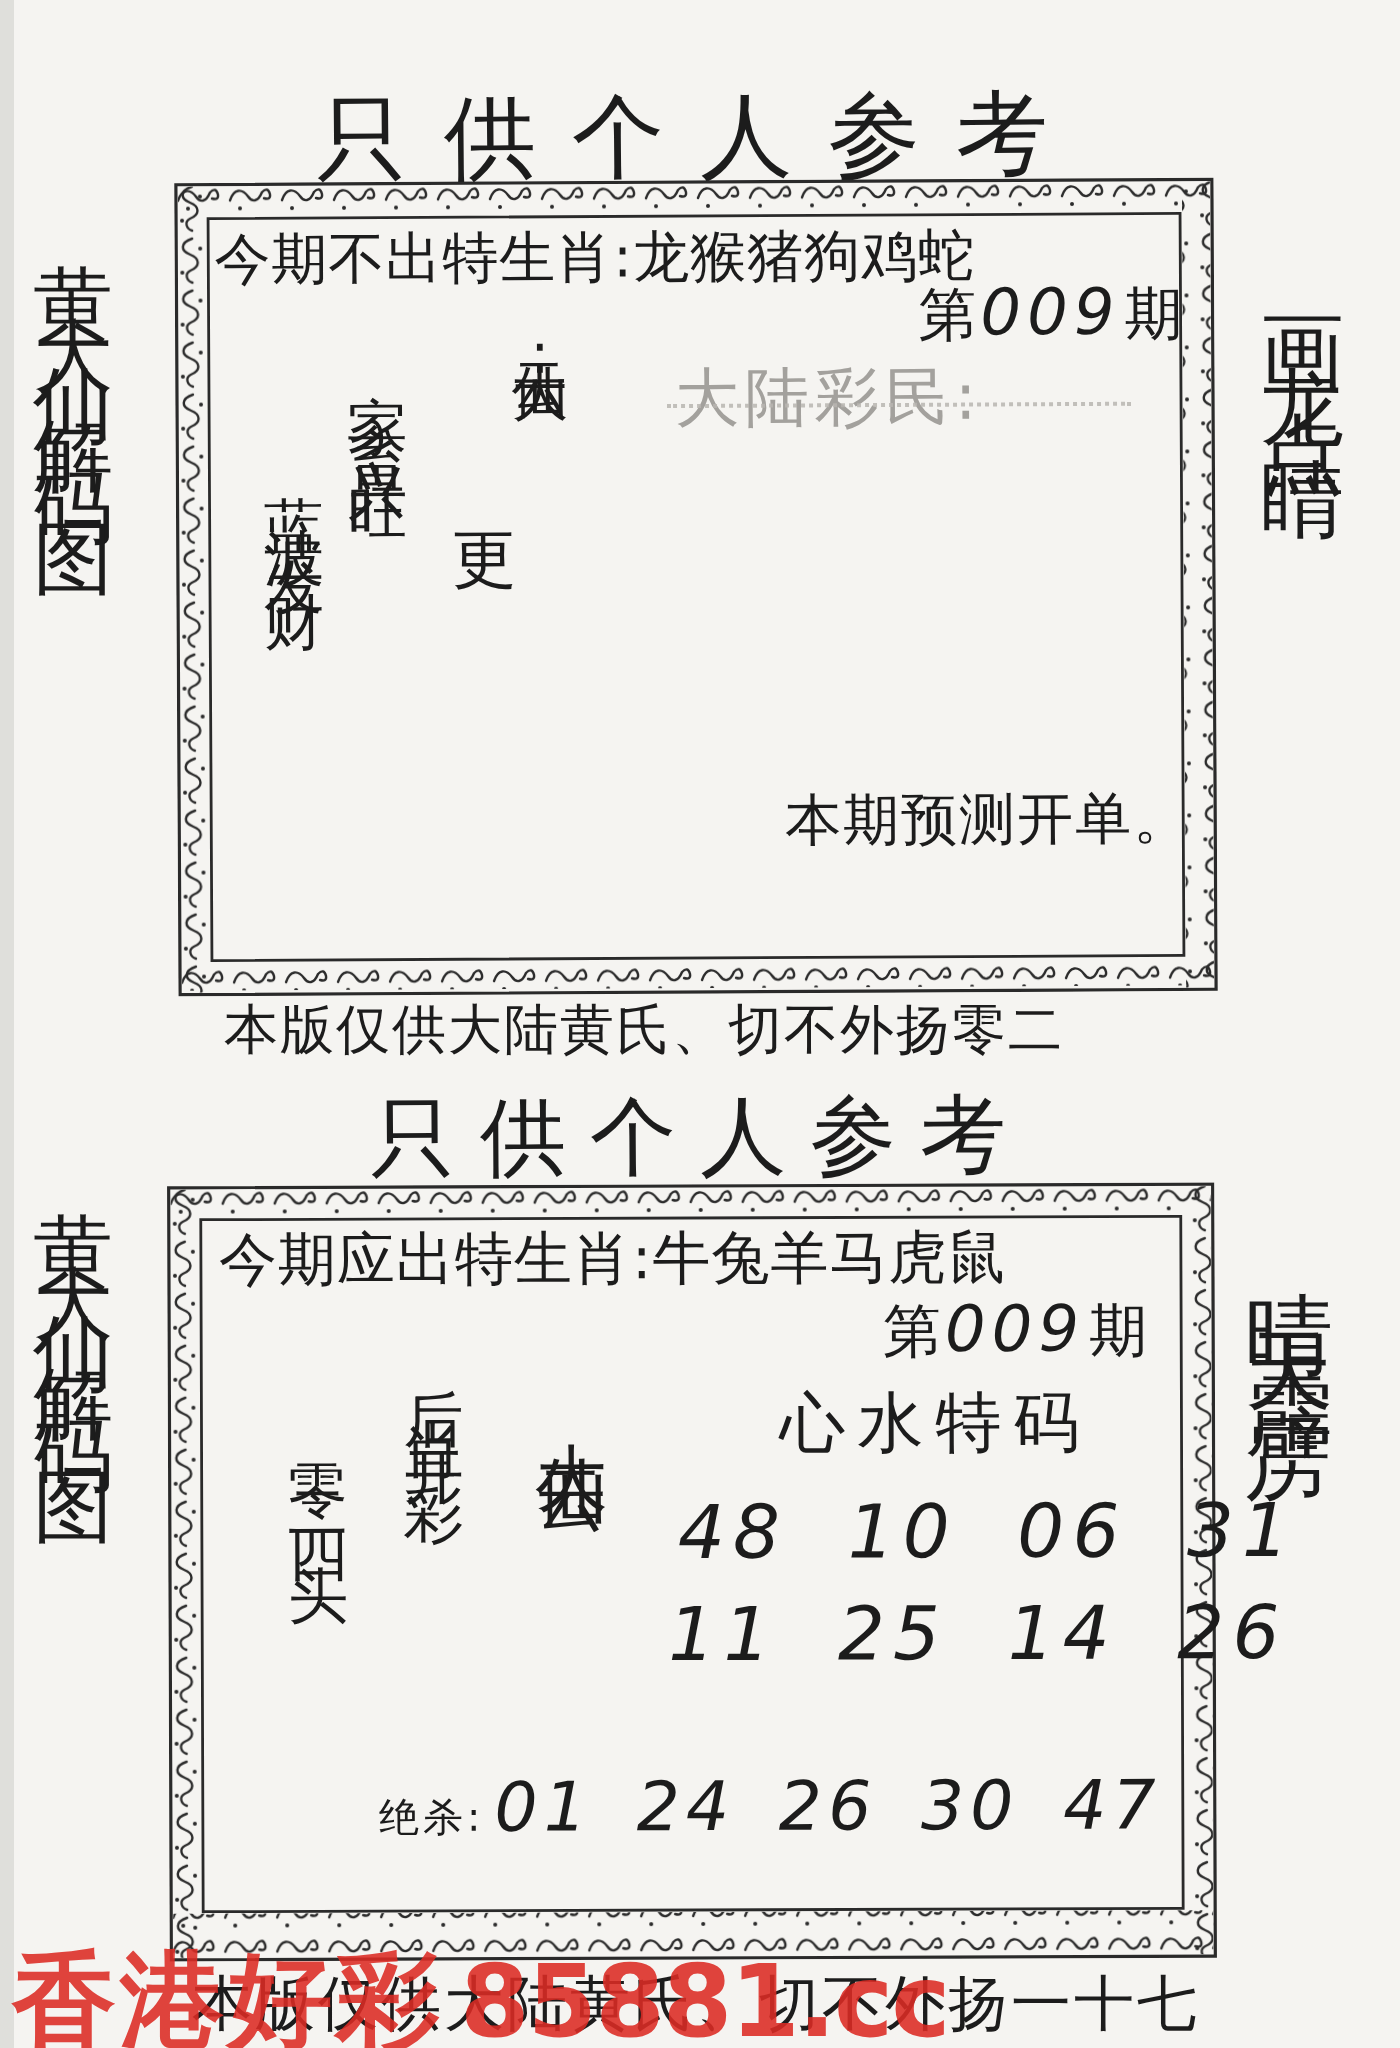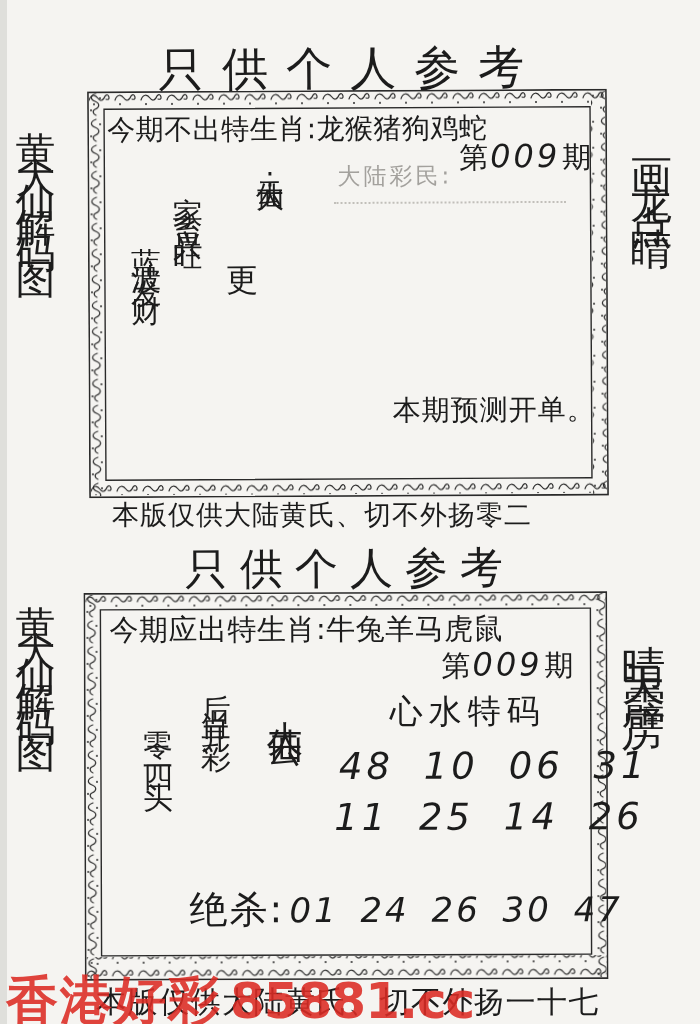--- a/index.html
+++ b/index.html
@@ -72,21 +72,21 @@
     </svg>
 
     <div class="abs box-header" style="left:20px;top:20px;">今期不出特生肖:龙猴猪狗鸡蛇</div>
 
     <div class="abs period" style="right:16px;top:48px;">
       <span class="pfx">第</span>
       <span class="num">009</span>
       <span class="sfx">期</span>
     </div>
 
-    <div class="abs faded" style="left:250px;top:71px;font-size:23px;letter-spacing:3px;">大陆彩民:</div>
+    <div class="abs faded" style="left:250px;top:88px;font-size:32px;letter-spacing:3px;">大陆彩民:</div>
     <div class="abs dashed-line" style="left:246px;top:112px;width:232px;"></div>
 
     <div class="abs vtext" style="left:168px;top:70px;font-size:28px;">大仙云:</div>
     <div class="abs" style="left:138px;top:168px;font-size:32px;">更</div>
     <div class="abs vtext" style="left:85px;top:82px;font-size:30px;letter-spacing:16px;">家畜兴旺</div>
     <div class="abs vtext" style="left:43px;top:133px;font-size:30px;letter-spacing:16px;">蓝波发财</div>
 
     <div class="abs" style="left:304px;top:302px;font-size:28px;letter-spacing:1px;white-space:nowrap;">本期预测开单。</div>
   </div>
 
@@ -115,21 +115,21 @@
     <div class="abs" style="left:306px;top:98px;font-size:33px;letter-spacing:6px;white-space:nowrap;">心水特码</div>
 
     <div class="abs vtext" style="left:183px;top:100px;font-size:36px;letter-spacing:8px;">大仙云</div>
     <div class="abs vtext" style="left:117px;top:78px;font-size:30px;letter-spacing:16px;">后肖开彩</div>
     <div class="abs vtext" style="left:59px;top:115px;font-size:30px;letter-spacing:17px;">零二四头</div>
 
     <div class="abs numbers" style="left:255px;top:153px;font-size:37px;">48 10 06 31</div>
     <div class="abs numbers" style="left:250px;top:204px;font-size:37px;">11 25 14 26</div>
 
     <div class="abs" style="left:105px;top:292px;white-space:nowrap;">
-      <span style="font-size:38px;letter-spacing:2px;margin-top:38px;">绝杀:</span>
+      <span style="font-size:20px;letter-spacing:2px;margin-top:38px;">绝杀:</span>
       <span class="numbers" style="font-size:34px;letter-spacing:3px;word-spacing:8px;">01 24 26 30 47</span>
     </div>
   </div>
 
   <div class="abs footer-note" style="left:96px;top:982px;font-size:30px;letter-spacing:1.5px;">本版仅供大陆黄氏、切不外扬一十七</div>
 
   <div class="abs watermark" style="left:6px;top:966px;color:#dc2b24;">
     <span class="brand">香港好彩</span>
     <span class="site">85881.cc</span>
   </div>

